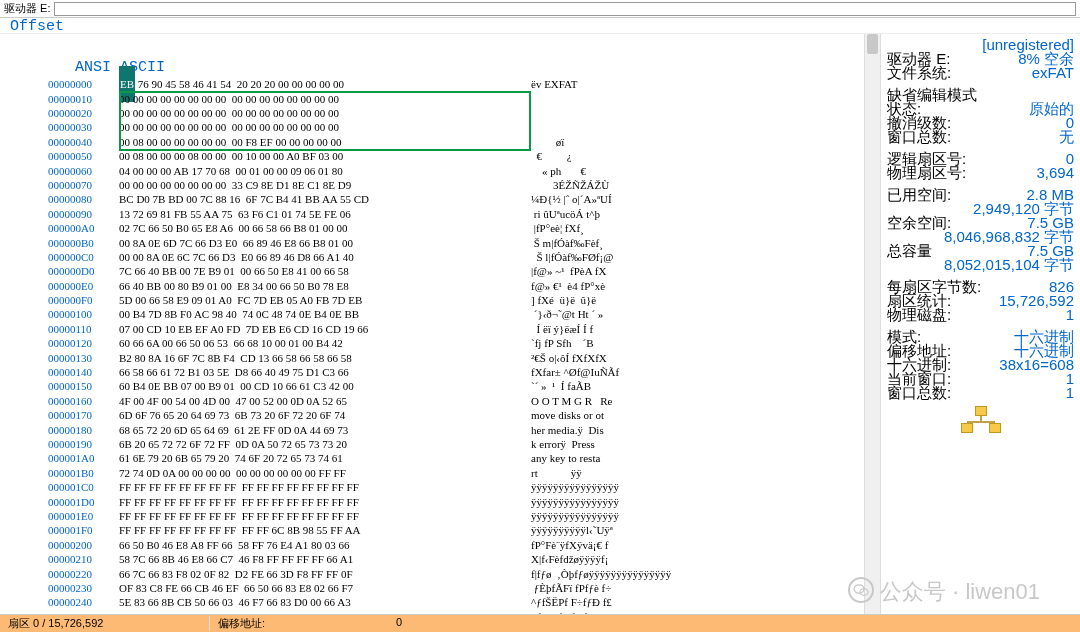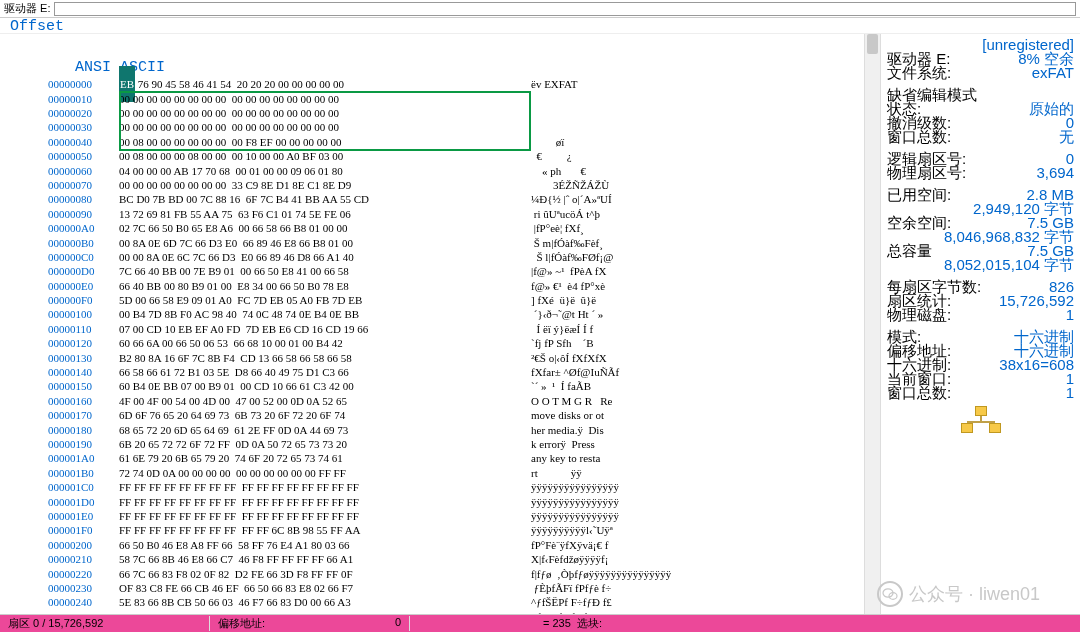--- a/index.html
+++ b/index.html
@@ -104,38 +104,38 @@
   line-height: 14px;
 }
 .side-row .label { color: #000; }
 .side-row .value { color: #0066cc; text-align: right; }
 .side-gap { height: 8px; }
 .side-right { text-align: right; color: #0066cc; height: 14px; line-height: 14px; }
 .statusbar {
   display: flex;
   height: 18px;
   border-top: 1px solid #ccc;
-  background: #ec4899;
+  background: #fdba74;
   font-size: 11px;
   align-items: center;
 }
 .status-cell {
   padding: 0 8px;
   border-right: 1px solid #ddd;
   white-space: nowrap;
 }
 .status-cell:last-child { border-right: none; }
 .watermark {
   position: absolute;
   right: 40px;
   bottom: 28px;
   color: #c8c8c8;
-  font-size: 18px;
-  display: flex;
-  align-items: center;
+  font-size: 22px;
+  display: flex;
+  align-items: flex-start;
   gap: 6px;
   pointer-events: none;
 }
 .wm-icon {
   width: 26px; height: 26px;
   border: 2px solid #c8c8c8;
   border-radius: 50%;
   display: flex; align-items: center; justify-content: center;
 }
 .tree-icon {
@@ -270,24 +270,20 @@
     </div>
   </div>
 </div>
 
 <div class="statusbar">
   <div class="status-cell" style="width:210px">扇区 0 / 15,726,592</div>
   <div class="status-cell" style="width:200px;display:flex;justify-content:space-between">
     <span>偏移地址:</span>
     <span>0</span>
   </div>
-  <div class="status-cell" style="width:200px;text-align:right">
-    <span>= 235</span>
-    &nbsp;<span>选块:</span>
-  </div>
 </div>
 
 <div class="watermark">
   <span class="wm-icon">
     <svg width="16" height="14" viewBox="0 0 16 14">
         <ellipse cx="6" cy="6" rx="5" ry="4.2" fill="none" stroke="#c8c8c8" stroke-width="1.2"></ellipse>
         <ellipse cx="11" cy="9" rx="4" ry="3.4" fill="none" stroke="#c8c8c8" stroke-width="1.2"></ellipse>
       </svg>
   </span>
   <span>公众号 · liwen01</span>

